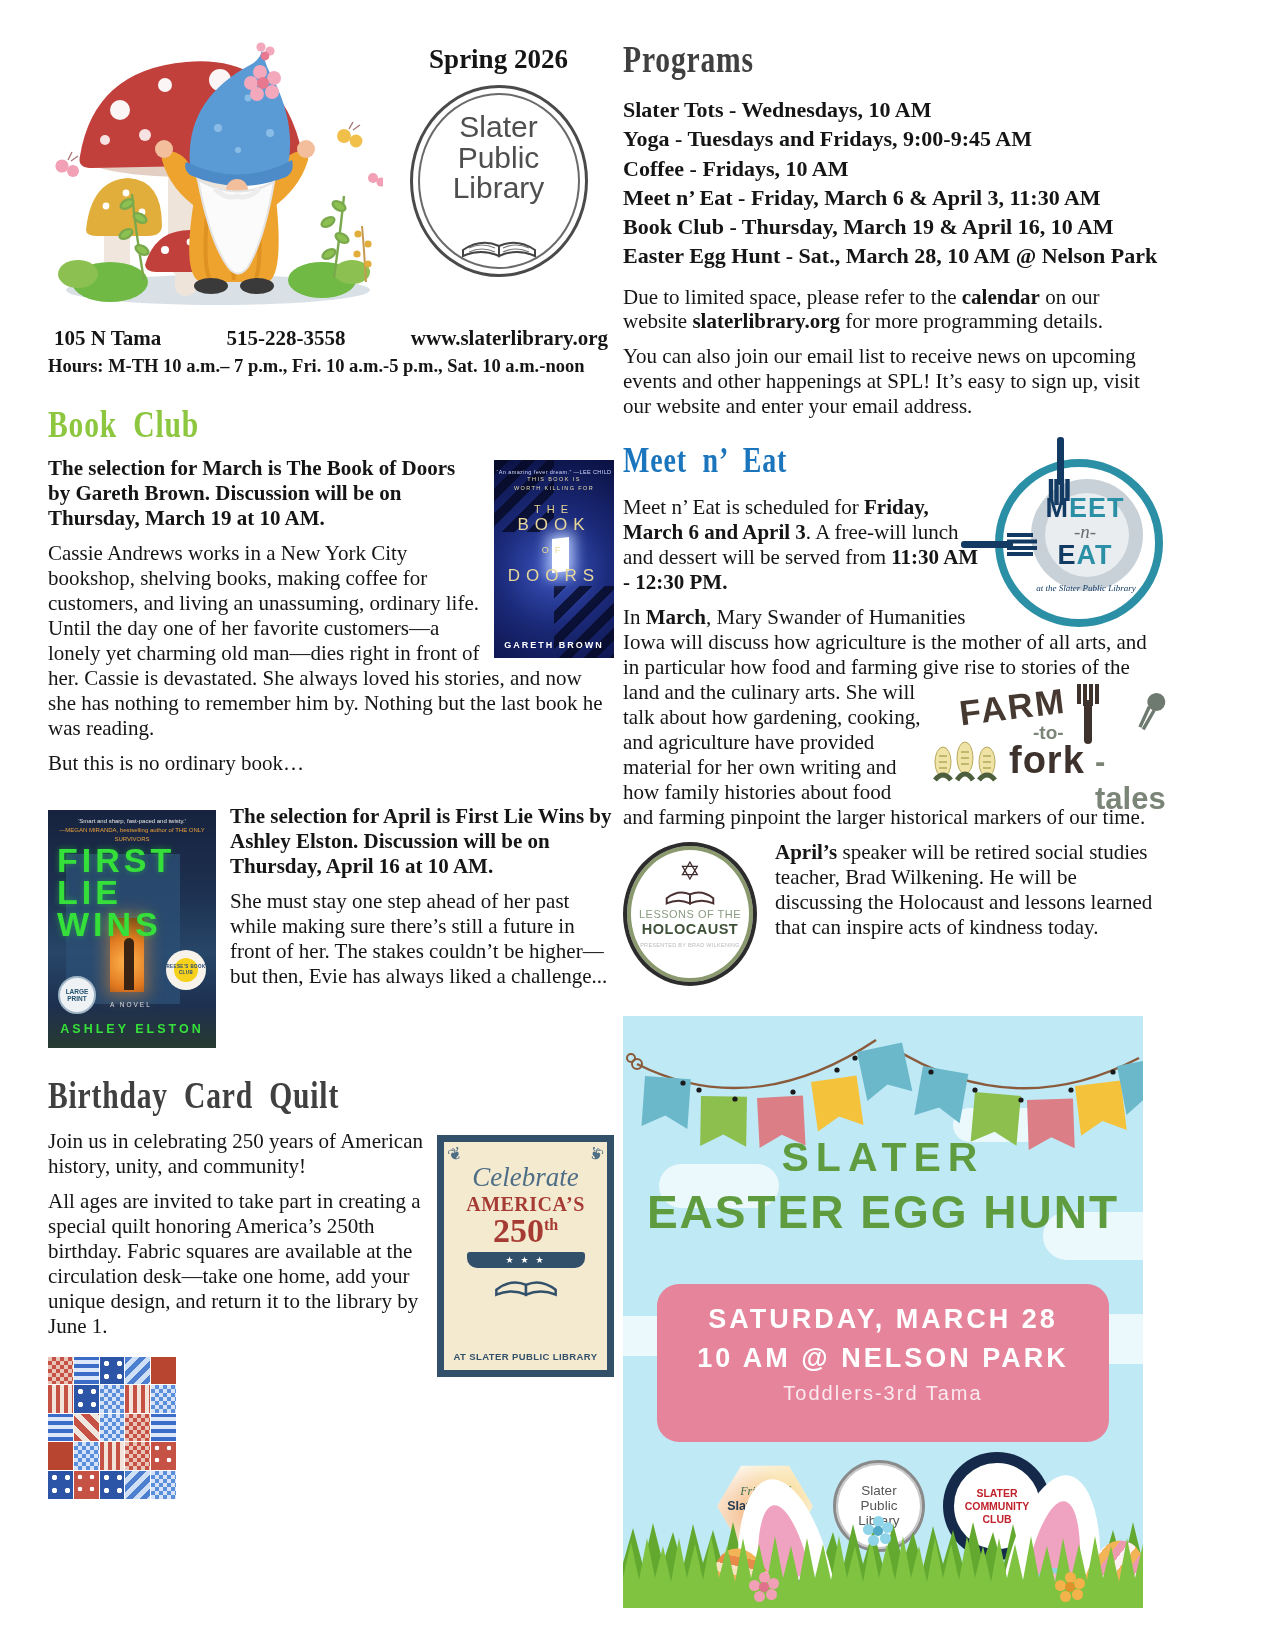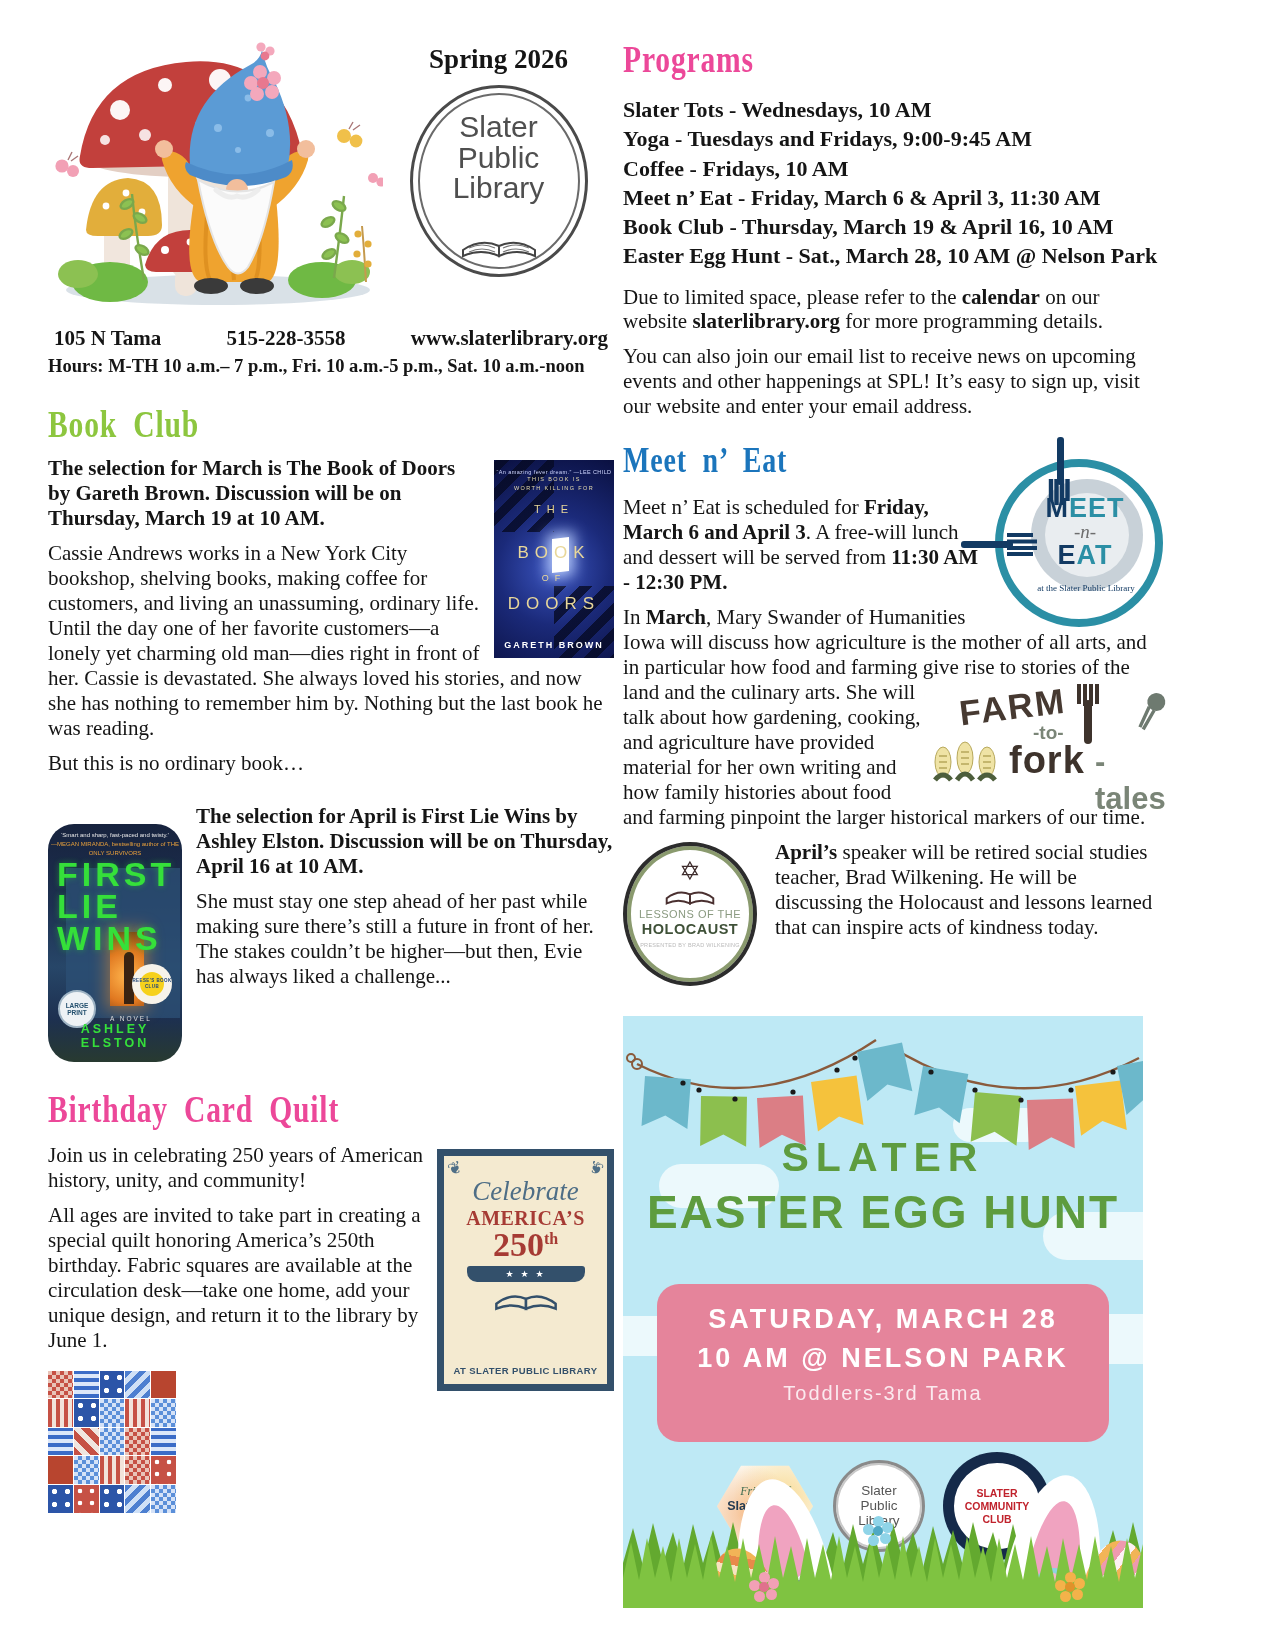--- a/index.html
+++ b/index.html
@@ -4,21 +4,21 @@
 <style>
   html,body{margin:0;padding:0;background:#fff;}
   #page{position:relative;width:1275px;height:1650px;background:#fff;overflow:hidden;
         font-family:"Liberation Serif",serif;color:#151515;}
   .col-left{position:absolute;left:48px;top:38px;width:566px;}
   .col-right{position:absolute;left:623px;top:38px;width:542px;}
 
   
   h2{margin:0;font-family:"Liberation Serif",serif;font-weight:700;}
   .hx{display:inline-block;transform:scaleX(.8);transform-origin:0 50%;letter-spacing:1px;word-spacing:10px;white-space:nowrap;}
-  .h-red{color:#ec4899;font-size:37px;}
+  .h-red{color:#404040;font-size:37px;}
   .h-green{color:#8DC63F;font-size:37px;}
   .h-blue{color:#1B75BC;font-size:35px;}
 
   p{margin:0 0 10px 0;font-size:21px;line-height:1.19;}
   .b{font-weight:700;} .i{}
 
   
   .masthead{display:flex;height:276px;}
   .gnome-wrap{width:335px;flex:0 0 335px;}
   .mast-right{flex:1;display:flex;flex-direction:column;align-items:center;}
@@ -34,29 +34,29 @@
   
   .doors-cover{float:right;width:120px;height:198px;margin:4px 0 6px 12px;position:relative;
     background:radial-gradient(circle at 50% 55%, #3b55c0 0%, #1b2a7a 45%, #0a1040 100%);
     font-family:"Liberation Sans",sans-serif;color:#fff;text-align:center;overflow:hidden;}
   .doors-cover .stair1,.doors-cover .stair2{position:absolute;width:90px;height:90px;opacity:.8;
     background:repeating-linear-gradient(135deg,#060a24 0 9px,transparent 9px 18px);}
   .doors-cover .stair1{top:-18px;left:-30px;} .doors-cover .stair2{bottom:-18px;right:-30px;}
   .doors-cover .q{font-size:5.5px;letter-spacing:.4px;margin-top:9px;color:#cfd6ff;position:relative;}
   .doors-cover .tag{font-size:5.5px;letter-spacing:1.4px;color:#e8ddae;line-height:1.7;position:relative;}
   .doors-cover .t{color:#e8d79a;letter-spacing:6px;position:relative;}
-  .doors-cover .t1{font-size:11px;margin-top:9px;} .doors-cover .t2{font-size:17px;margin-top:28px;}
+  .doors-cover .t1{font-size:11px;margin-top:9px;} .doors-cover .t2{font-size:17px;margin-top:0;}
   .doors-cover .t3{font-size:9px;margin-top:10px;} .doors-cover .t4{font-size:17px;margin-top:11px;}
   .doors-cover .door{position:absolute;left:58px;top:78px;width:17px;height:34px;background:#fff;
     box-shadow:0 0 14px 5px rgba(190,210,255,.9);transform:skewY(-6deg);}
   .doors-cover .auth{position:absolute;bottom:8px;left:0;right:0;font-size:9px;font-weight:700;letter-spacing:2px;}
 
-  .wins-cover{float:left;width:134px;height:238px;margin:20px 14px 4px 0;position:relative;overflow:hidden;
+  .wins-cover{float:left;width:168px;height:238px;margin:6px 14px 4px 0;position:relative;overflow:hidden;
     background:linear-gradient(180deg,#17233e 0%,#1d3050 34%,#274668 60%,#1d3050 82%,#283a30 100%);
-    font-family:"Liberation Sans",sans-serif;text-align:left;border-radius:26px;}
+    font-family:"Liberation Sans",sans-serif;text-align:left;}
   .wins-cover .house{position:absolute;left:18px;top:44px;width:114px;height:150px;background:#2c4f74;opacity:.8;}
   .wins-cover .doorglow{position:absolute;left:62px;top:108px;width:34px;height:74px;
     background:radial-gradient(circle at 50% 60%, #ffb54d 0%, #e07820 55%, #7a3c14 100%);box-shadow:0 0 16px 4px rgba(255,150,40,.45);}
   .wins-cover .sil{position:absolute;left:76px;top:128px;width:10px;height:52px;background:#3a2312;border-radius:5px 5px 0 0;}
   .wins-cover .q{position:relative;color:#e8e8e8;font-size:6px;text-align:center;margin-top:7px;line-height:1.5;}
   .wins-cover .q .m{color:#e8a03c;}
   .wins-cover .w{position:relative;color:#35e03a;font-weight:700;font-size:34px;line-height:.95;letter-spacing:4px;margin-left:9px;text-shadow:0 0 6px rgba(40,220,50,.45);}
   .wins-cover .novel{position:absolute;bottom:40px;left:62px;color:#ddd;font-size:6.5px;letter-spacing:2px;}
   .wins-cover .auth{position:absolute;bottom:12px;left:0;right:0;text-align:center;color:#35e03a;font-weight:700;font-size:12.5px;letter-spacing:3px;}
   .badge-lp{position:absolute;bottom:34px;left:10px;width:34px;height:34px;border-radius:50%;background:#eef2f5;border:2px solid #9fb4c4;
@@ -104,21 +104,21 @@
   .mne-circle{position:absolute;right:2px;top:24px;width:152px;height:152px;border-radius:50%;background:#fff;border:8px solid #2B8FA5;}
   .mne-plate{position:absolute;right:22px;top:44px;width:112px;height:112px;border-radius:50%;background:#C8D1D8;}
   .mne-plate::after{content:"";position:absolute;inset:14px;border-radius:50%;background:#E9EDF0;}
   .mne-txt{position:absolute;right:10px;top:60px;width:140px;text-align:center;font-family:"Liberation Sans",sans-serif;}
   .mne-meet{color:#2B8FA5;font-weight:700;font-size:27px;letter-spacing:1px;line-height:1;}
   .mne-meet .mm{color:#123A63;}
   .mne-n{color:#6d6d6d;font-size:19px;font-style:italic;font-family:"Liberation Serif",serif;line-height:1;}
   .mne-eat{color:#2B8FA5;font-weight:700;font-size:27px;letter-spacing:1px;line-height:1.05;}
   .mne-eat .mm{color:#123A63;}
   .mne-tag{position:absolute;right:14px;top:148px;width:130px;text-align:center;color:#123A63;
-    font-size:9px;font-family:"Liberation Serif",serif;}
+    font-style:italic;font-size:9px;font-family:"Liberation Serif",serif;}
   .fork-top{position:absolute;right:92px;top:0;}
   .fork-left{position:absolute;right:128px;top:96px;}
 
   .farm-logo{float:right;width:234px;height:106px;margin:2px 0 2px 8px;position:relative;font-family:"Liberation Sans",sans-serif;}
   .farm-f{position:absolute;left:28px;top:4px;font-weight:700;font-size:35px;color:#463931;transform:rotate(-7deg);letter-spacing:2px;}
   .farm-to{position:absolute;left:102px;top:40px;font-weight:700;font-size:19px;color:#7A8577;}
   .farm-fork{position:absolute;left:142px;top:0px;}
   .farm-word{position:absolute;left:78px;top:56px;font-weight:700;font-size:38px;color:#3E332C;letter-spacing:1px;}
   .farm-tales{position:absolute;left:164px;top:62px;font-weight:700;font-size:31px;color:#7A8577;}
   .mic{position:absolute;right:2px;top:8px;transform:rotate(35deg);}

